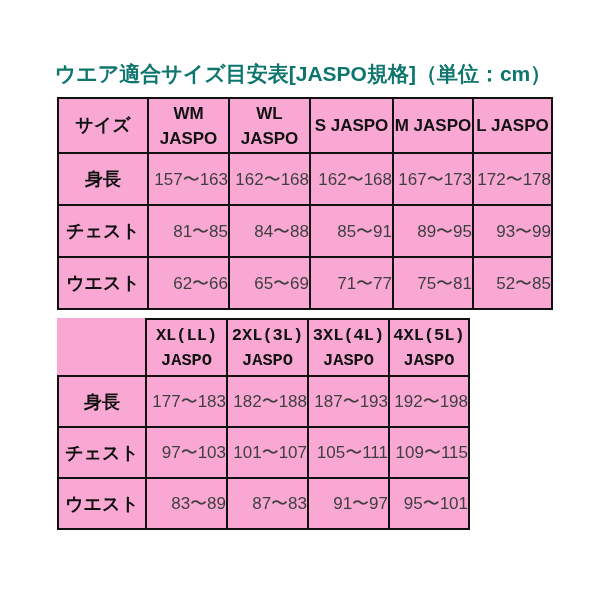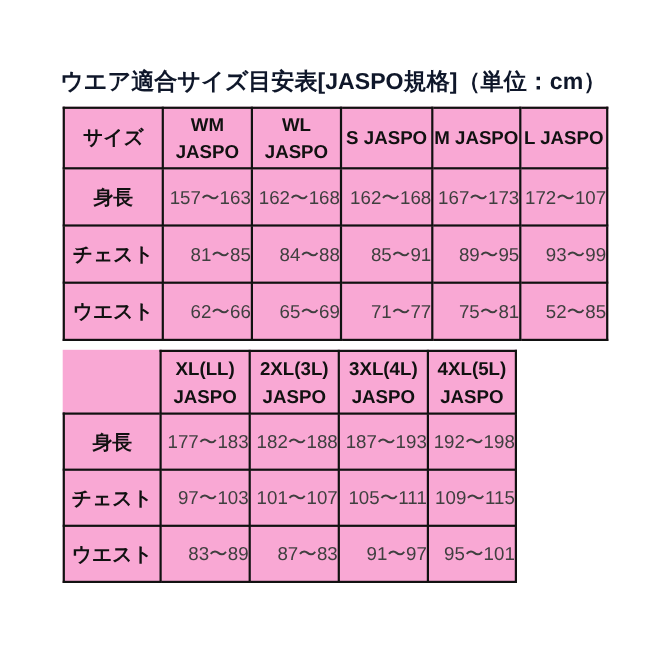--- a/index.html
+++ b/index.html
@@ -8,40 +8,40 @@
     width:600px; height:600px;
     font-family:"Liberation Sans","DejaVu Sans",sans-serif;
   }
   .stage {
     position:relative; width:600px; height:600px;
     background:#ffffff; overflow:hidden;
   }
   .page-title {
     position:absolute; left:53px; top:60px; width:500px;
     text-align:center; font-size:21px; font-weight:bold;
-    color:#0f172a; white-space:nowrap; letter-spacing:0;
+    color:#0f766e; white-space:nowrap; letter-spacing:0;
   }
   table {
     position:absolute; border-collapse:collapse; table-layout:fixed;
     background:#f9a8d4;
   }
   #t1 { left:57px; top:97px;  width:494px; }
   #t2 { left:57px; top:318px; width:411px; }
   th, td {
     border:2px solid #111111;
     text-align:center; vertical-align:middle; padding:0;
     overflow:hidden;
   }
   th { font-weight:bold; font-size:17px; color:#111111; }
   th .hline { line-height:25px; }
   th.cjk { font-size:18px; }
   td.rowlabel { font-weight:bold; font-size:18px; color:#111111; }
   td.val { font-weight:normal; font-size:17px; color:#3f3f3f;text-align:right; }
   tr.hdr1 { height:55px; }
-  tr.hdr2 { height:57px; }
+  tr.hdr2 { height:57px;font-family:Liberation Mono, monospace; }
   #t1 tr.datarow { height:52px; }
   #t2 tr.datarow { height:51px; }
   th.corner { border:none; background:transparent; }
 </style>
 </head>
 <body>
 
 <div class="stage">
 
   <div class="page-title">ウエア適合サイズ目安表[JASPO規格]（単位：cm）</div>
@@ -81,21 +81,21 @@
           <div class="hline">L JASPO</div>
           <div class="hline"></div>
         </th>
       </tr>
       <tr class="datarow">
         <td class="rowlabel">身長</td>
         <td class="val">157〜163</td>
         <td class="val">162〜168</td>
         <td class="val">162〜168</td>
         <td class="val">167〜173</td>
-        <td class="val">172〜107</td>
+        <td class="val">172〜178</td>
       </tr>
       <tr class="datarow">
         <td class="rowlabel">チェスト</td>
         <td class="val">81〜85</td>
         <td class="val">84〜88</td>
         <td class="val">85〜91</td>
         <td class="val">89〜95</td>
         <td class="val">93〜99</td>
       </tr>
       <tr class="datarow">

